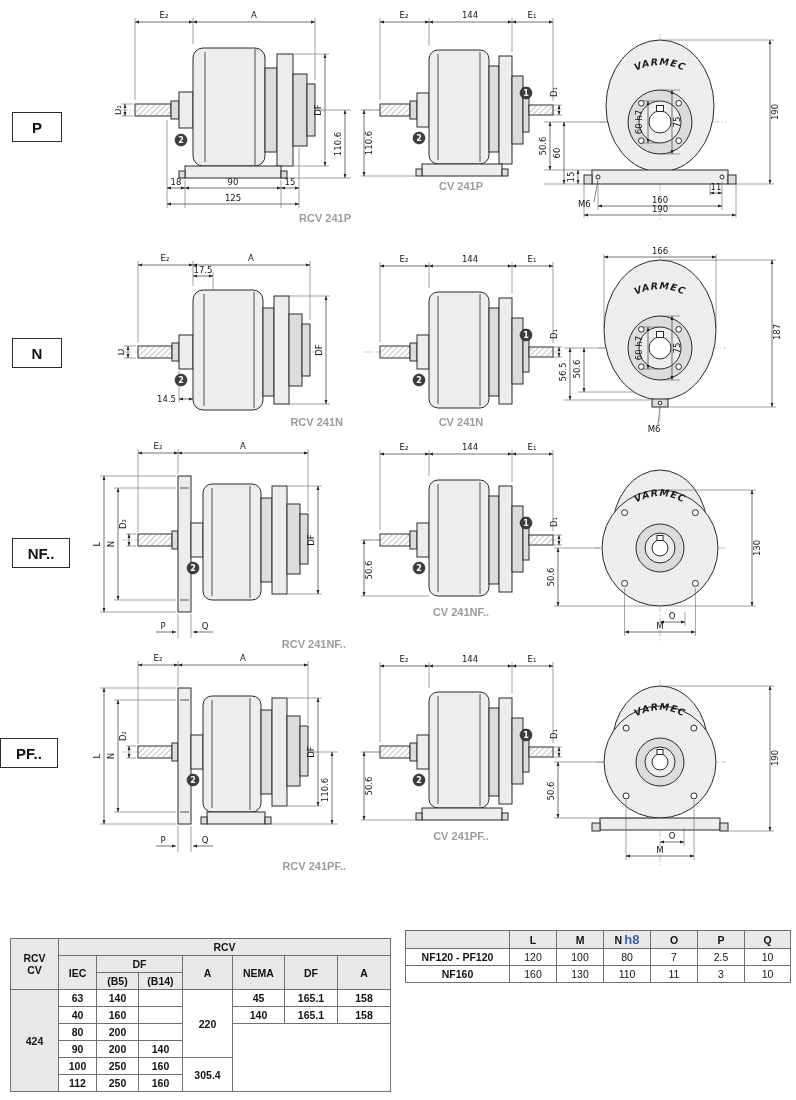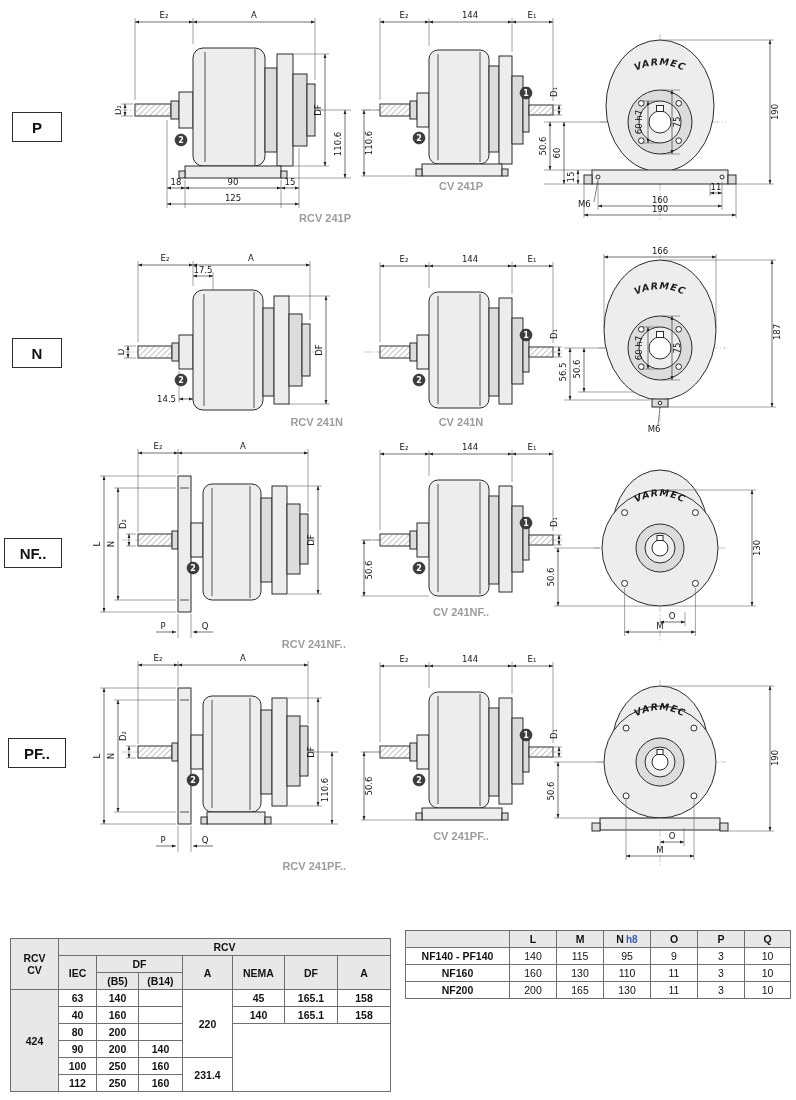--- a/index.html
+++ b/index.html
@@ -24,42 +24,42 @@
   .ldr{stroke:#333;stroke-width:.6;fill:none}
   .badge{fill:#3d3d3d;stroke:#111;stroke-width:.5}
   table{border-collapse:collapse;table-layout:fixed;font-family:"Liberation Sans",sans-serif}
   .t1{position:absolute;left:10px;top:938px;width:380px}
   .t2{position:absolute;left:405px;top:930px;width:385px}
   .t1 td,.t2 td{border:1px solid #6f6f6f;text-align:center;vertical-align:middle;font-size:10.5px;padding:1px 2px;height:14px;color:#111}
   .t1 .hd,.t2 .hd{background:#e8e8e8;font-weight:700}
   .t1 .b{font-weight:700}
   .t2 .lab{font-weight:700}
   .corner{font-weight:700;font-size:11px;line-height:12px}
-  .sub{font-size:10px;color:#3a5fb0;margin-left:2px}
+  .sub{font-size:13px;color:#3a5fb0;margin-left:2px}
 </style>
 </head>
 <body>
 
 <div id="page">
 
 <svg width="0" height="0" style="position:absolute" aria-hidden="true">
   <defs>
     <marker id="arr" viewBox="0 0 10 10" refX="9" refY="5" markerWidth="7" markerHeight="7" orient="auto-start-reverse">
       <path d="M0,1.8 L9,5 L0,8.2 z" fill="#222"></path>
     </marker>
     <pattern id="hatch" width="4" height="4" patternUnits="userSpaceOnUse" patternTransform="rotate(45)">
       <line x1="0" y1="0" x2="0" y2="4" stroke="#777" stroke-width="0.9"></line>
     </pattern>
   </defs>
 </svg>
 
 <div class="taglabel" style="left:12px;top:112px;width:48px;height:28px">P</div>
 <div class="taglabel" style="left:12px;top:338px;width:48px;height:28px">N</div>
-<div class="taglabel" style="left:4px;top:538px;width:56px;height:28px">NF..</div>
-<div class="taglabel" style="left:8px;top:738px;width:56px;height:28px">PF..</div>
+<div class="taglabel" style="left:12px;top:538px;width:56px;height:28px">NF..</div>
+<div class="taglabel" style="left:0;top:738px;width:56px;height:28px">PF..</div>
 
 <svg class="dwg" style="left:115px;top:8px" width="240" height="218" viewBox="0 0 240 218">
   <g>
     <line class="cl" x1="6" y1="102" x2="208" y2="102"></line>
     <rect class="wht" x="20" y="96" width="36" height="12"></rect>
         <rect class="hat" x="20" y="96" width="36" height="12"></rect>
     <rect class="body2" x="56" y="93" width="8" height="18"></rect>
     <rect class="body" x="64" y="84" width="14" height="36"></rect>
     <rect class="body" x="78" y="40" width="72" height="118" rx="10"></rect>
     <line class="ln" x1="90" y1="44" x2="90" y2="154"></line>
@@ -707,21 +707,21 @@
   </tr>
   <tr>
     <td class="b">90</td>
     <td class="b">200</td>
     <td class="b">140</td>
   </tr>
   <tr>
     <td class="b">100</td>
     <td class="b">250</td>
     <td class="b">160</td>
-    <td class="b" rowspan="2">231.4</td>
+    <td class="b" rowspan="2">305.4</td>
   </tr>
   <tr>
     <td class="b">112</td>
     <td class="b">250</td>
     <td class="b">160</td>
   </tr>
 </tbody>
     </table>
 
 <table class="t2">
@@ -738,42 +738,33 @@
         <tr>
     <td class="hd"></td>
     <td class="hd">L</td>
     <td class="hd">M</td>
     <td class="hd"><span>N</span><span class="sub">h8</span></td>
     <td class="hd">O</td>
     <td class="hd">P</td>
     <td class="hd">Q</td>
   </tr>
   <tr>
-    <td class="lab">NF140 - PF140</td>
-    <td>140</td>
-    <td>115</td>
-    <td>95</td>
-    <td>9</td>
-    <td>3</td>
+    <td class="lab">NF120 - PF120</td>
+    <td>120</td>
+    <td>100</td>
+    <td>80</td>
+    <td>7</td>
+    <td>2.5</td>
     <td>10</td>
   </tr>
   <tr>
     <td class="lab">NF160</td>
     <td>160</td>
     <td>130</td>
     <td>110</td>
     <td>11</td>
     <td>3</td>
     <td>10</td>
   </tr>
-  <tr>
-    <td class="lab">NF200</td>
-    <td>200</td>
-    <td>165</td>
-    <td>130</td>
-    <td>11</td>
-    <td>3</td>
-    <td>10</td>
-  </tr>
 </tbody>
     </table>
 
 </div>
 
 </body></html>

